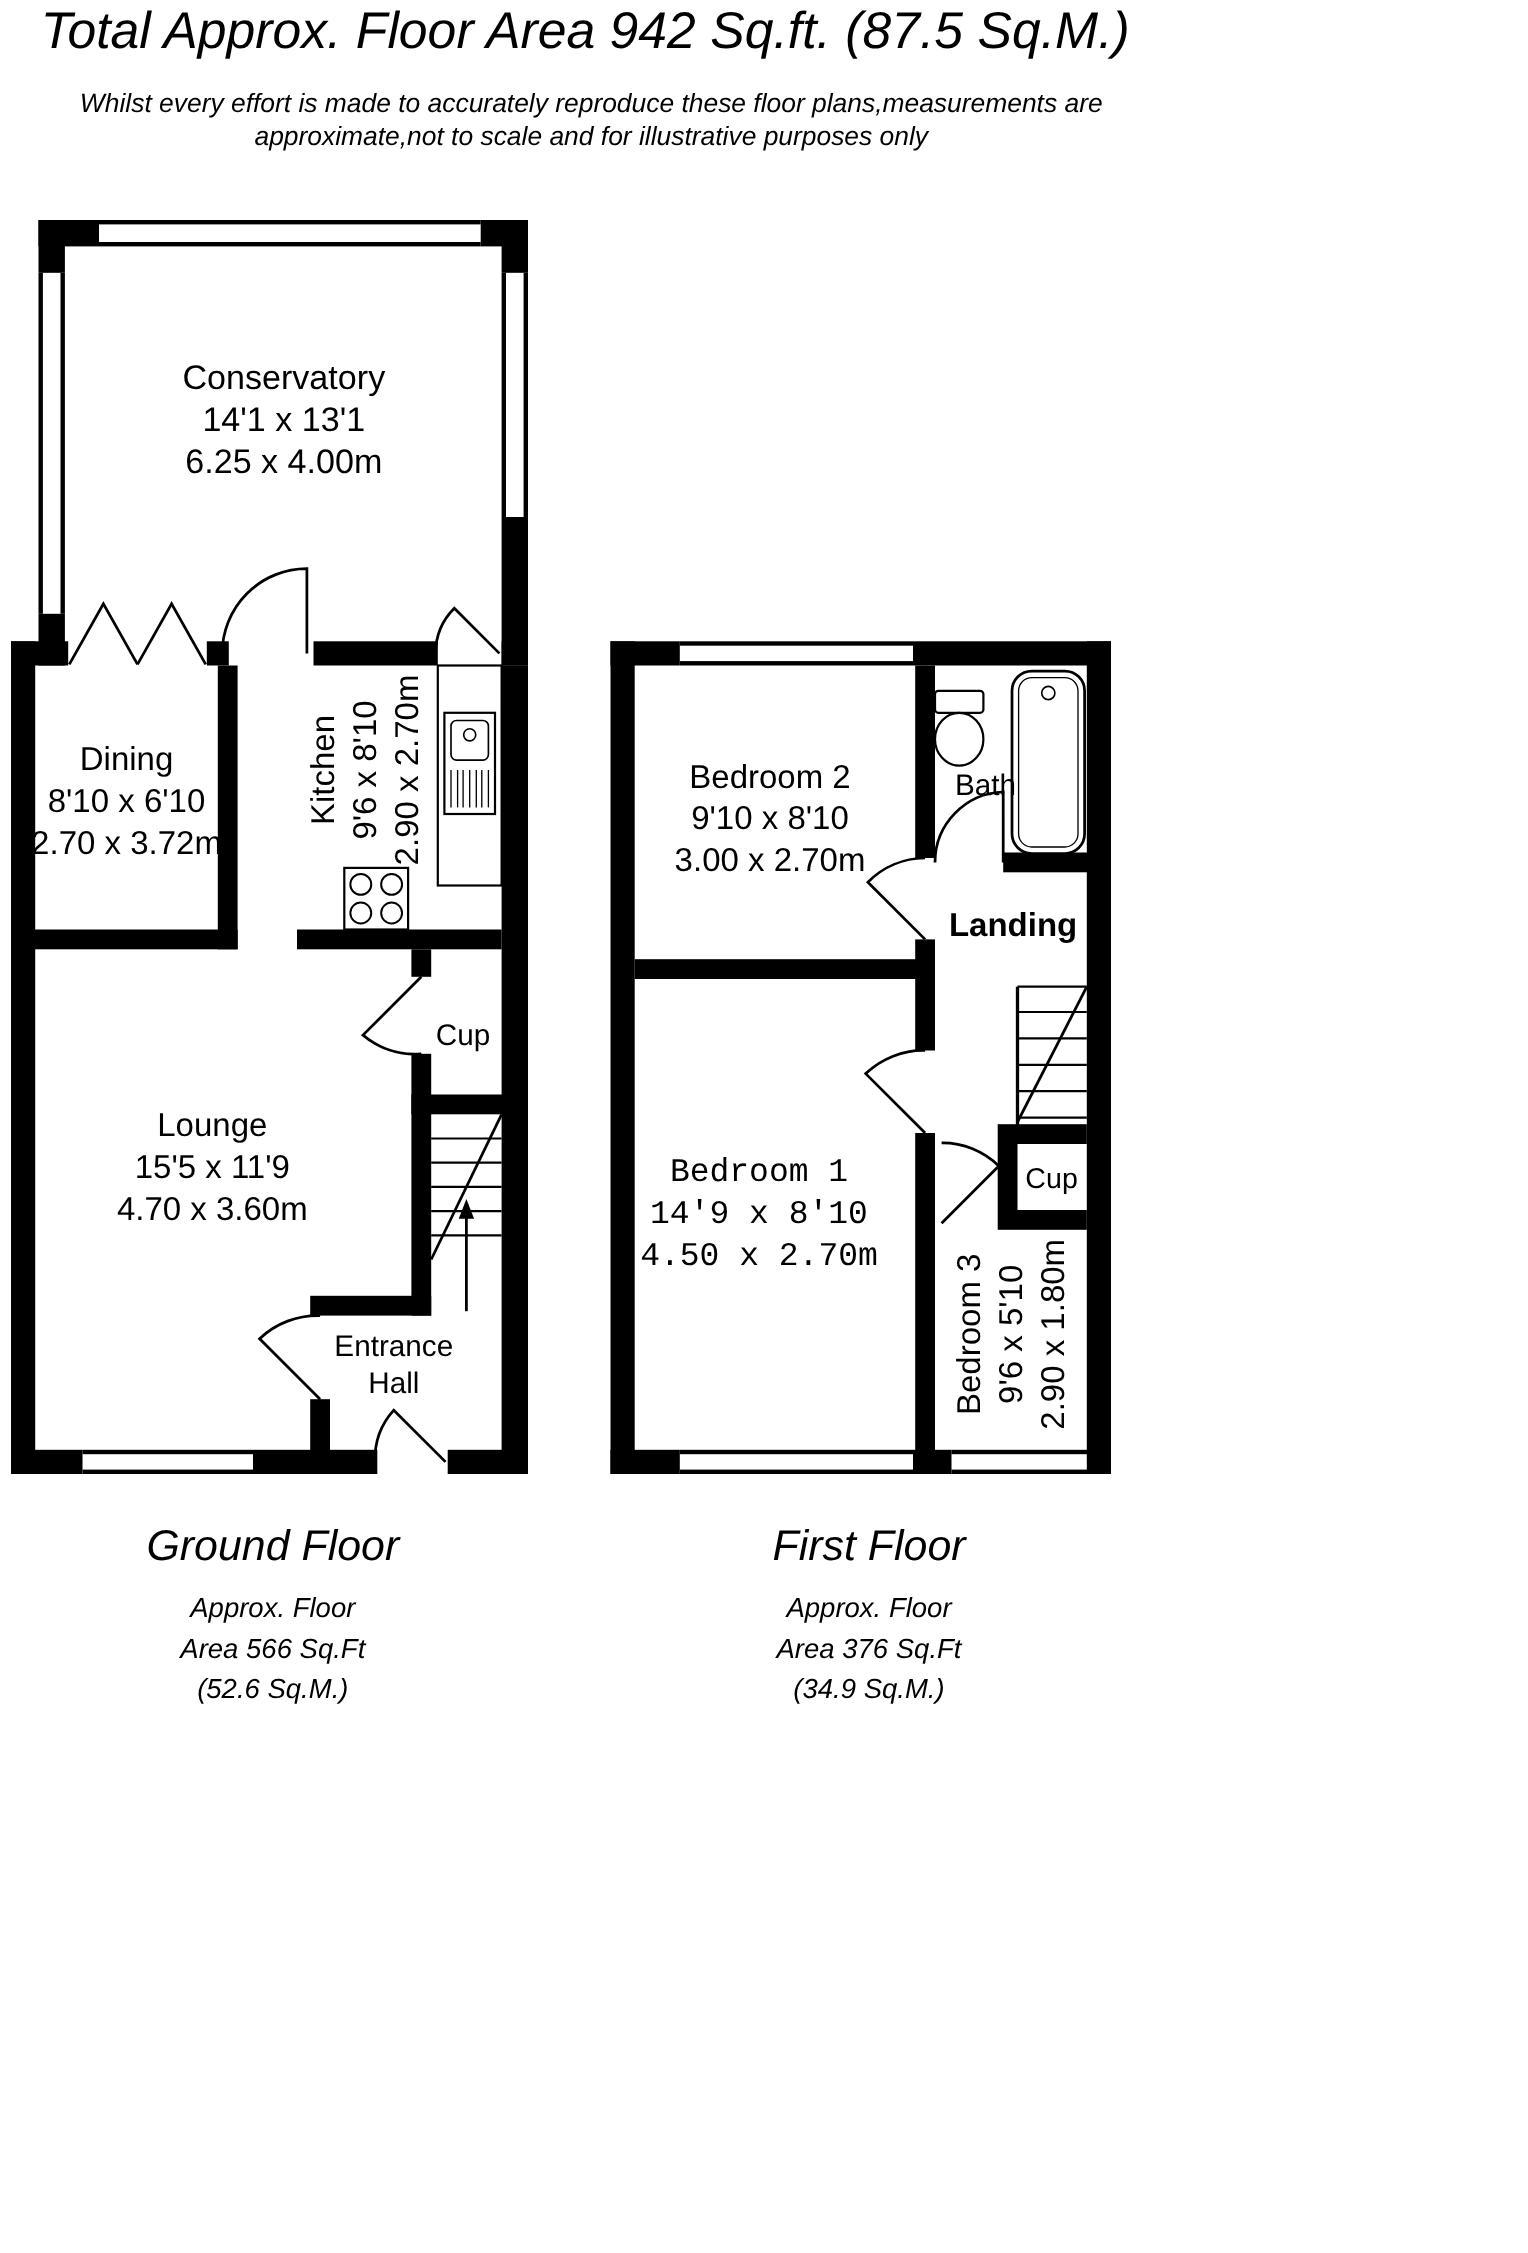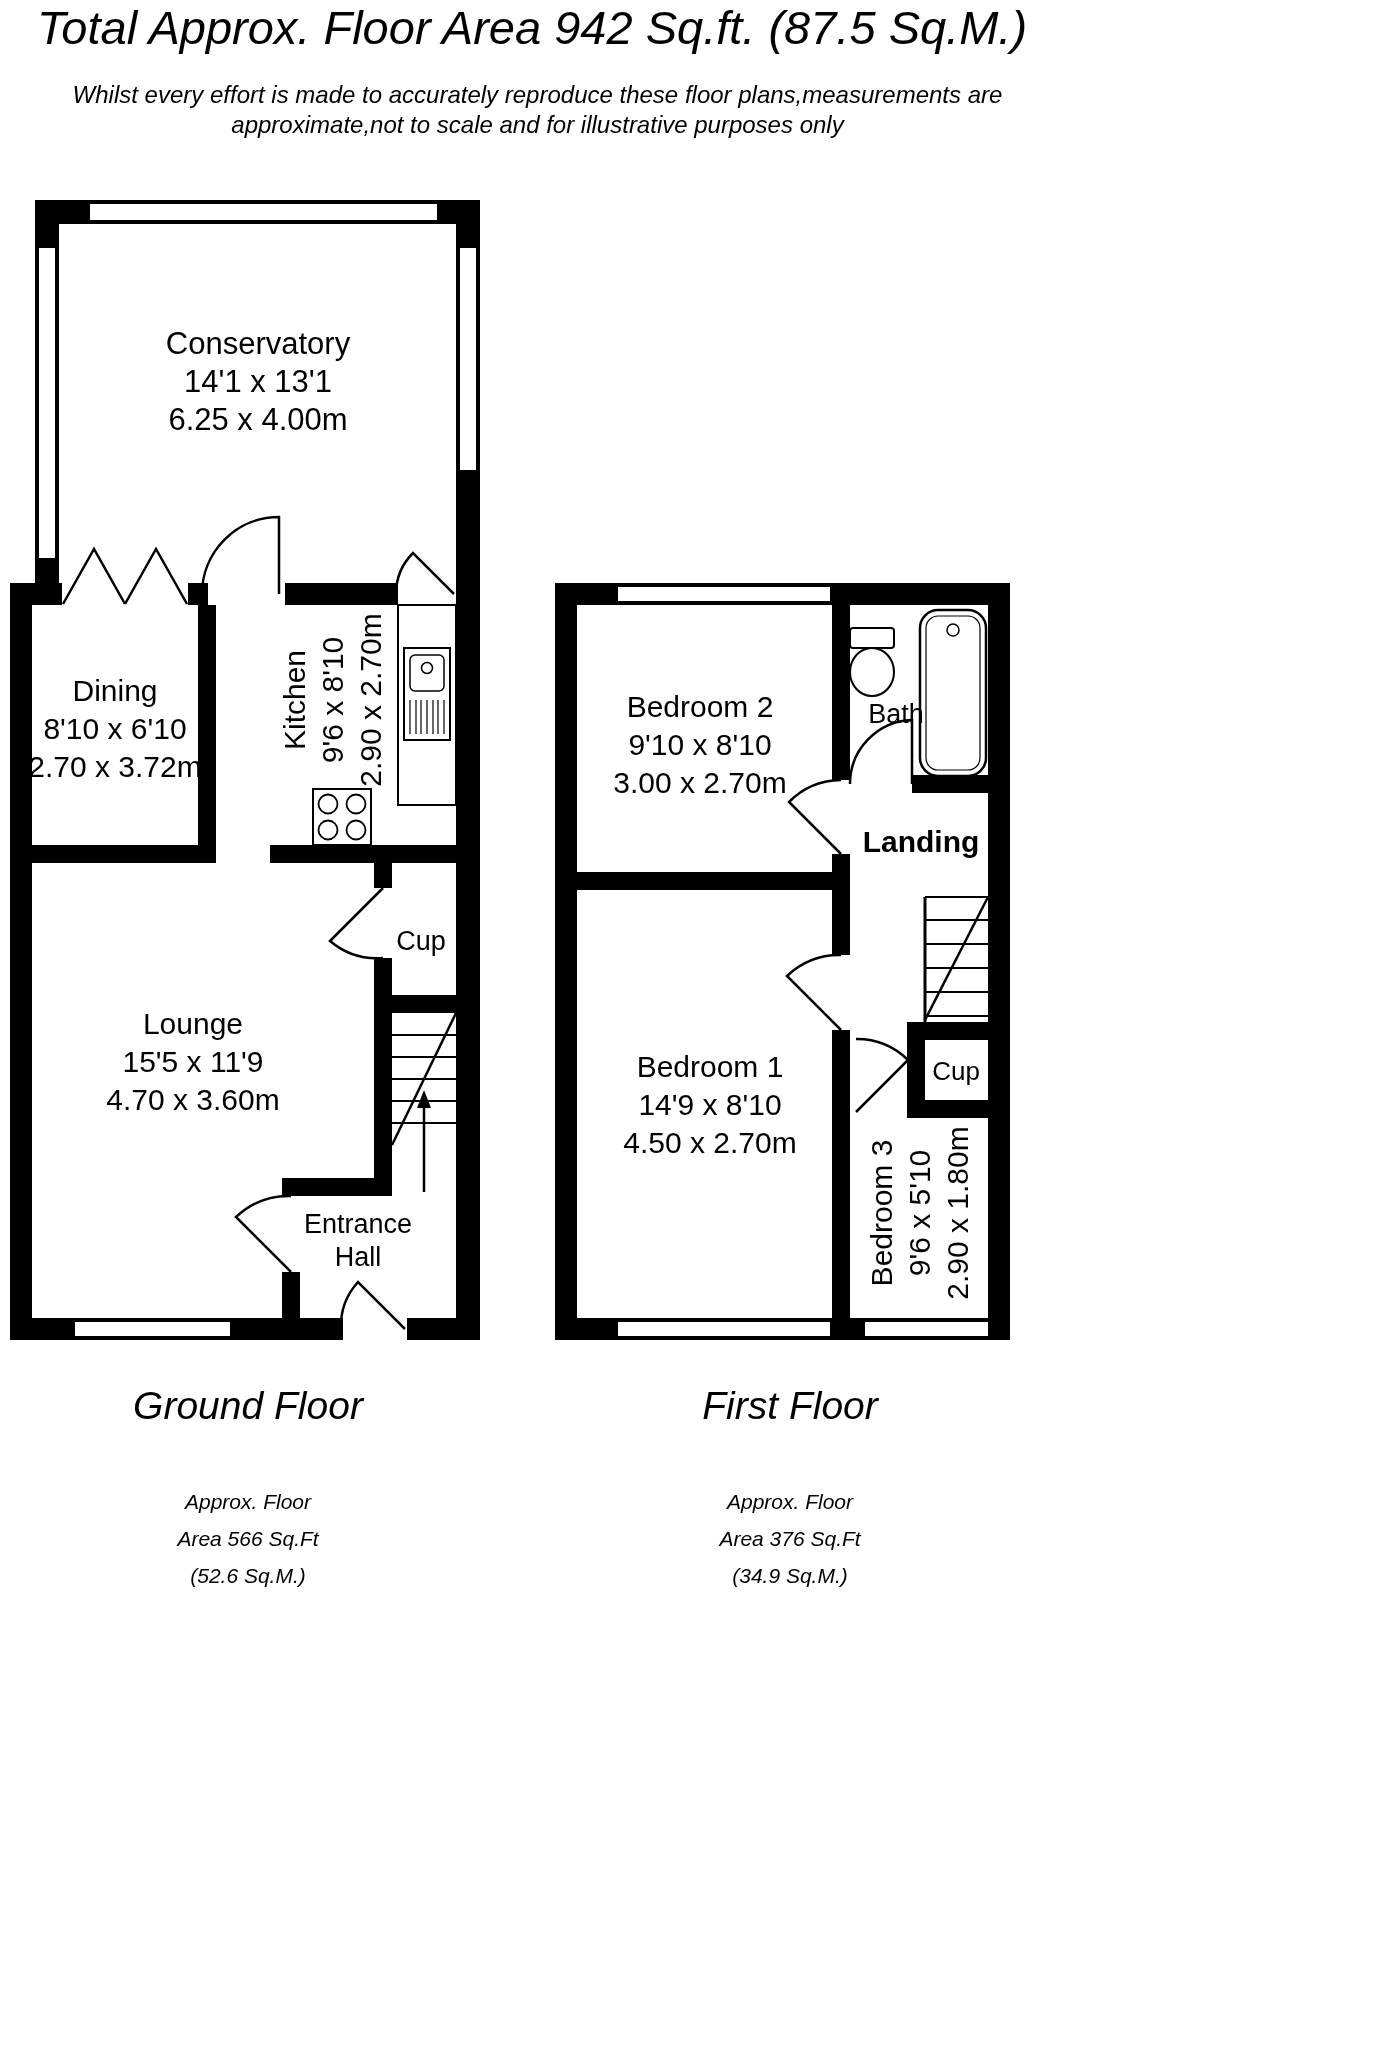--- a/index.html
+++ b/index.html
@@ -9,21 +9,21 @@
   .center{text-align:center;font-style:italic;}
   .title{font-size:47px;letter-spacing:0px;}
   .disclaimer{font-size:24px;line-height:30px;}
   .room-label{position:absolute;text-align:center;}
   .fs31{font-size:31px;line-height:38px;}
   .fs30{font-size:30px;line-height:38px;}
   .fs27{font-size:27px;line-height:33px;}
   .fs26{font-size:26px;line-height:32px;}
   .rot{transform:rotate(-90deg);}
   .caption-title{font-size:39px;}
-  .caption-area{font-size:21px;line-height:37px;margin-top:39px;}
+  .caption-area{font-size:25px;line-height:37px;}
   svg{display:block;}
 </style>
 </head>
 <body>
 
 <div id="page">
 
   <div class="abs center title" style="left:0;top:4;width:1064px;">Total Approx. Floor Area 942 Sq.ft. (87.5 Sq.M.)</div>
   <div class="abs center disclaimer" style="left:0;top:80px;width:1075px;">
     <div>Whilst every effort is made to accurately reproduce these floor plans,measurements are</div>
@@ -218,21 +218,21 @@
   <div class="room-label fs30" style="left:550px;top:688px;width:300px;">
     <div>Bedroom 2</div>
     <div>9'10 x 8'10</div>
     <div>3.00 x 2.70m</div>
   </div>
 
   <div class="room-label fs27" style="left:846px;top:698px;width:100px;">Bath</div>
 
   <div class="room-label fs30" style="left:821px;top:823px;width:200px;font-weight:bold;">Landing</div>
 
-  <div class="room-label fs30" style="left:560px;top:1048px;width:300px;">
+  <div class="room-label fs30" style="left:540px;top:1048px;width:300px;font-family:Liberation Mono, monospace;">
     <div>Bedroom 1</div>
     <div>14'9 x 8'10</div>
     <div>4.50 x 2.70m</div>
   </div>
 
   <div class="room-label fs30 rot" style="left:783px;top:1153px;width:280px;height:120px;">
     <div>Bedroom 3</div>
     <div>9'6 x 5'10</div>
     <div>2.90 x 1.80m</div>
   </div>

